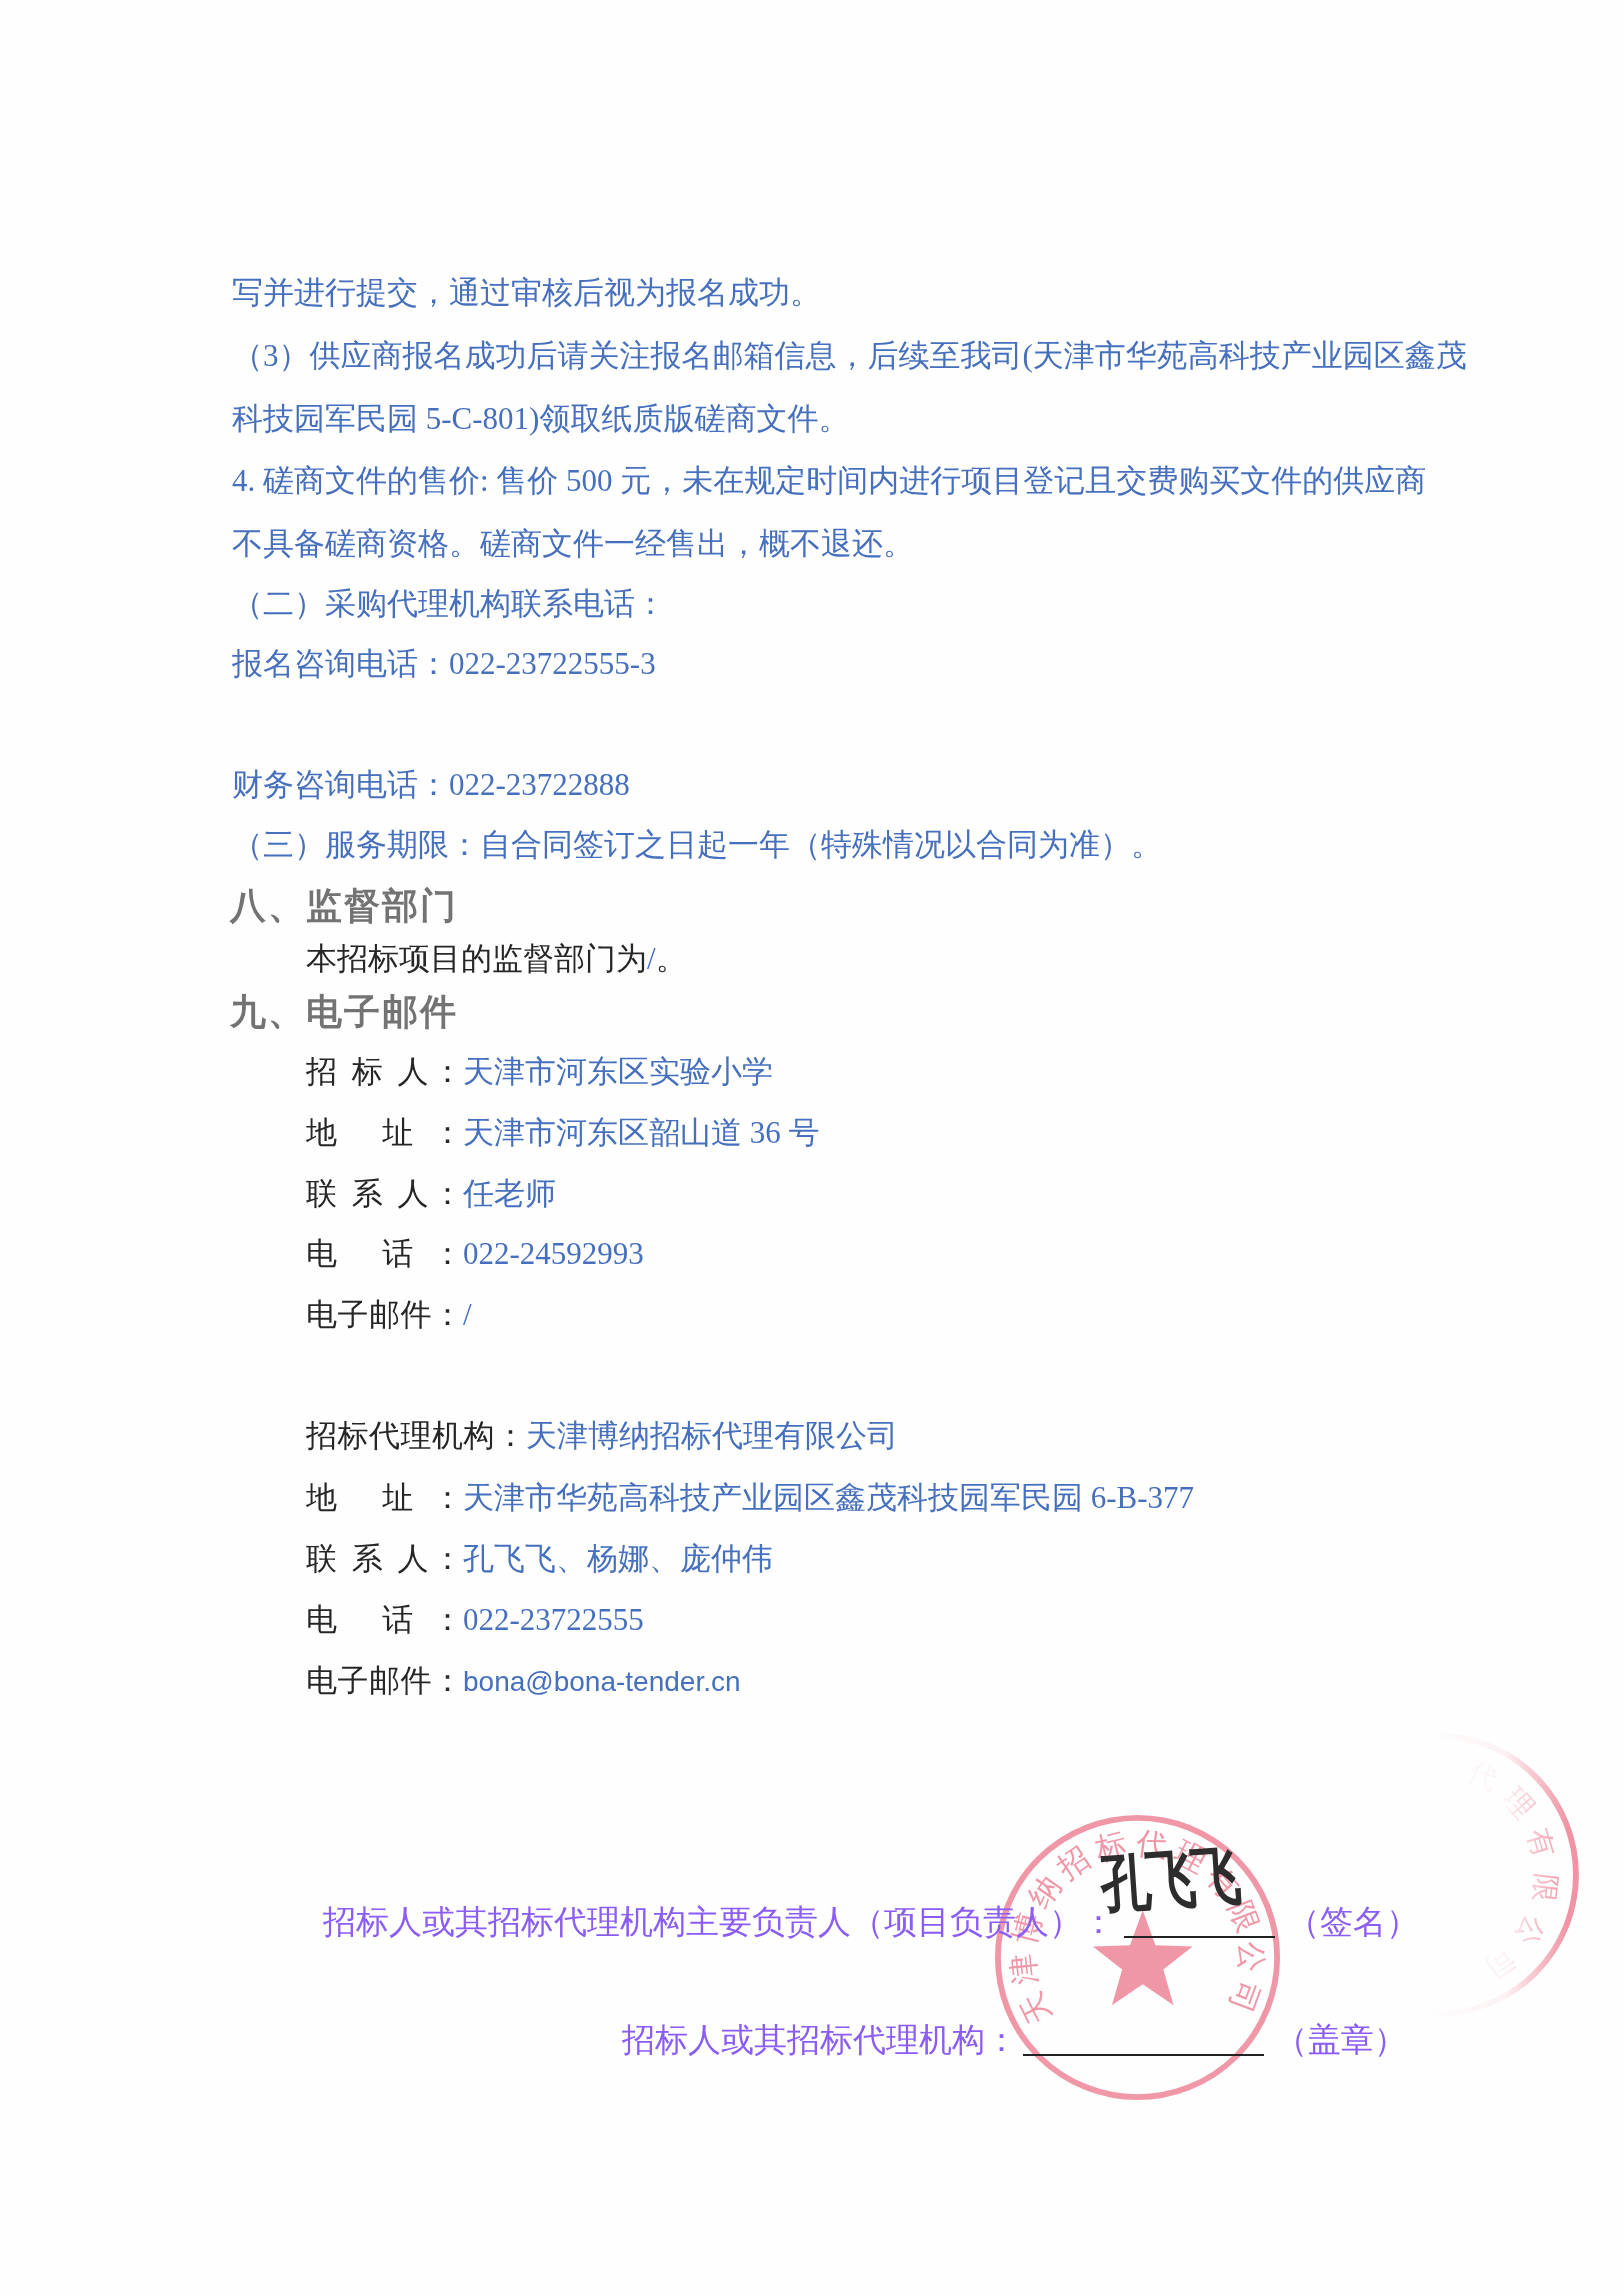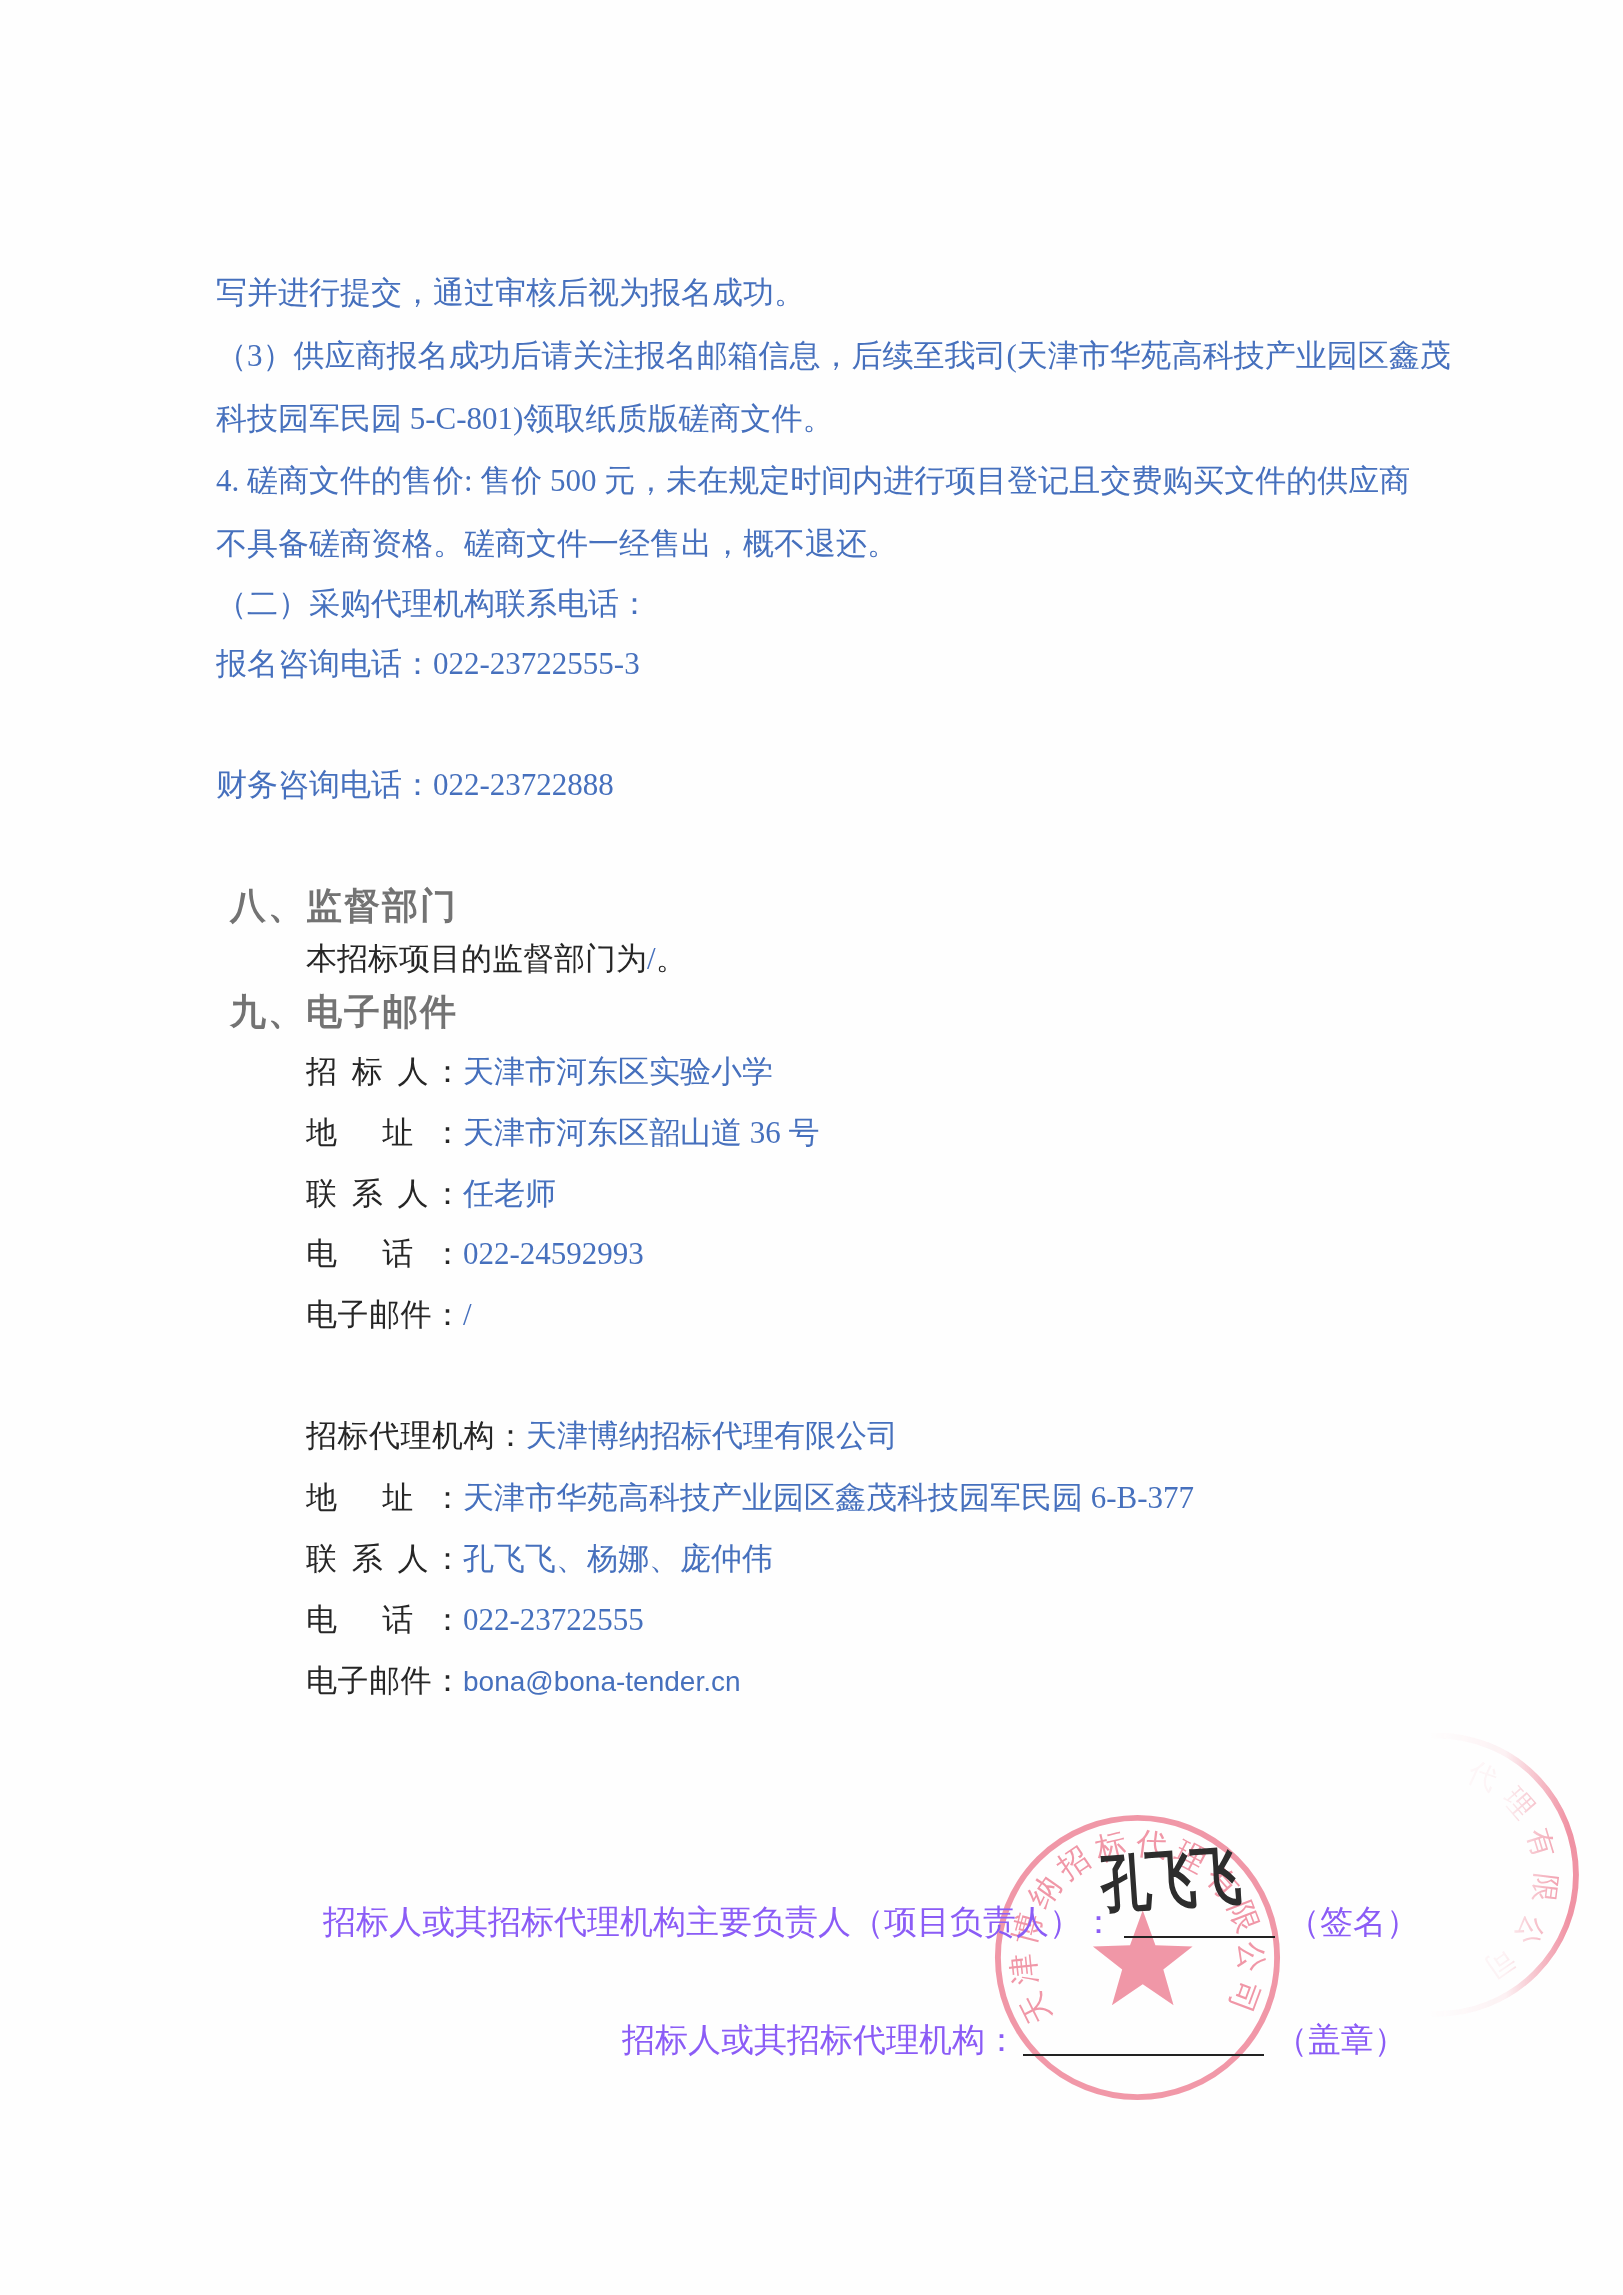--- a/index.html
+++ b/index.html
@@ -9,21 +9,21 @@
   }
   html,body{margin:0;padding:0;background:#e8e8e8;}
   .page{
     position:relative;
     width:1623px;height:2295px;
     background:#fefefe;
     overflow:hidden;
     font-family:"Liberation Serif",serif;
   }
   .line{
-    position:absolute;left:216px;
+    position:absolute;left:232px;
     font-size:31px;line-height:39px;
     white-space:nowrap;
     color:var(--blue);
   }
   .black{color:var(--ink);}
   .heading{
     position:absolute;left:230px;
     font-family:"Liberation Sans",sans-serif;
     font-weight:700;color:#737373;
     font-size:36px;line-height:43px;
@@ -70,20 +70,21 @@
 <div class="page">
 
   <div class="line" style="top:273px">写并进行提交，通过审核后视为报名成功。</div>
   <div class="line" style="top:336px">（3）供应商报名成功后请关注报名邮箱信息，后续至我司(天津市华苑高科技产业园区鑫茂</div>
   <div class="line" style="top:399px">科技园军民园 5-C-801)领取纸质版磋商文件。</div>
   <div class="line" style="top:461px">4. 磋商文件的售价: 售价 500 元，未在规定时间内进行项目登记且交费购买文件的供应商</div>
   <div class="line" style="top:524px">不具备磋商资格。磋商文件一经售出，概不退还。</div>
   <div class="line" style="top:584px">（二）采购代理机构联系电话：</div>
   <div class="line" style="top:644px">报名咨询电话：022-23722555-3</div>
   <div class="line" style="top:765px">财务咨询电话：022-23722888</div>
+  <div class="line" style="top:825px">（三）服务期限：自合同签订之日起一年（特殊情况以合同为准）。</div>
 
   <div class="heading" style="top:884px">八、监督部门</div>
   <div class="line black" style="top:939px;left:306px">
     <span>本招标项目的监督部门为</span><span class="val">/</span><span>。</span>
   </div>
 
   <div class="heading" style="top:990px">九、电子邮件</div>
 
   <div class="row" style="top:1052px">
     <span class="lab">招 标 人：</span><span class="val">天津市河东区实验小学</span>

